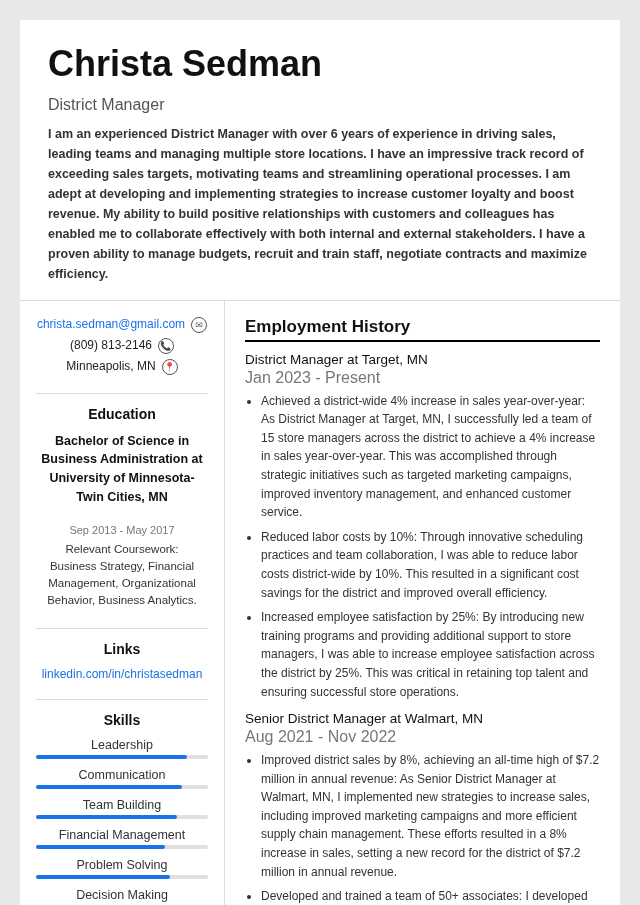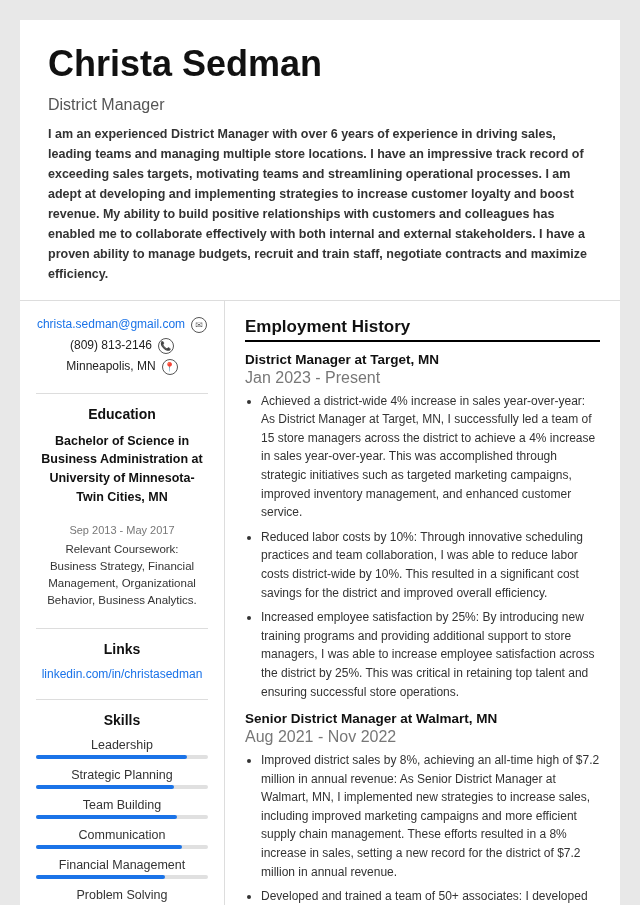--- a/index.html
+++ b/index.html
@@ -146,21 +146,21 @@
     .section-title {
       font-size: 17px;
       font-weight: bold;
       color: #111;
       margin-bottom: 8px;
       border-bottom: 2px solid #000000;
       padding-bottom: 3px;
     }
     .job-title {
       font-size: 13.5px;
-      font-weight: bold;
+      font-weight: normal;
       color: #111;
       margin-top: 10px;
       margin-bottom: 2px;
     }
     .job-date {
       font-size: 16px;
       color: #777;
       margin-bottom: 5px;
     }
     .bullet-list {
@@ -229,35 +229,29 @@
       <div class="left-section">
         <div class="left-section-title">Skills</div>
         <div id="skills-container">
             <div class="skill-item">
     <div class="skill-label">Leadership</div>
     <div class="skill-bar-bg">
       <div class="skill-bar-fill" style="width:88%"></div>
     </div>
   </div>
             <div class="skill-item">
-    <div class="skill-label">Strategic Planning</div>
-    <div class="skill-bar-bg">
-      <div class="skill-bar-fill" style="width:80%"></div>
+    <div class="skill-label">Communication</div>
+    <div class="skill-bar-bg">
+      <div class="skill-bar-fill" style="width:85%"></div>
     </div>
   </div>
             <div class="skill-item">
     <div class="skill-label">Team Building</div>
     <div class="skill-bar-bg">
       <div class="skill-bar-fill" style="width:82%"></div>
-    </div>
-  </div>
-            <div class="skill-item">
-    <div class="skill-label">Communication</div>
-    <div class="skill-bar-bg">
-      <div class="skill-bar-fill" style="width:85%"></div>
     </div>
   </div>
             <div class="skill-item">
     <div class="skill-label">Financial Management</div>
     <div class="skill-bar-bg">
       <div class="skill-bar-fill" style="width:75%"></div>
     </div>
   </div>
             <div class="skill-item">
     <div class="skill-label">Problem Solving</div>

